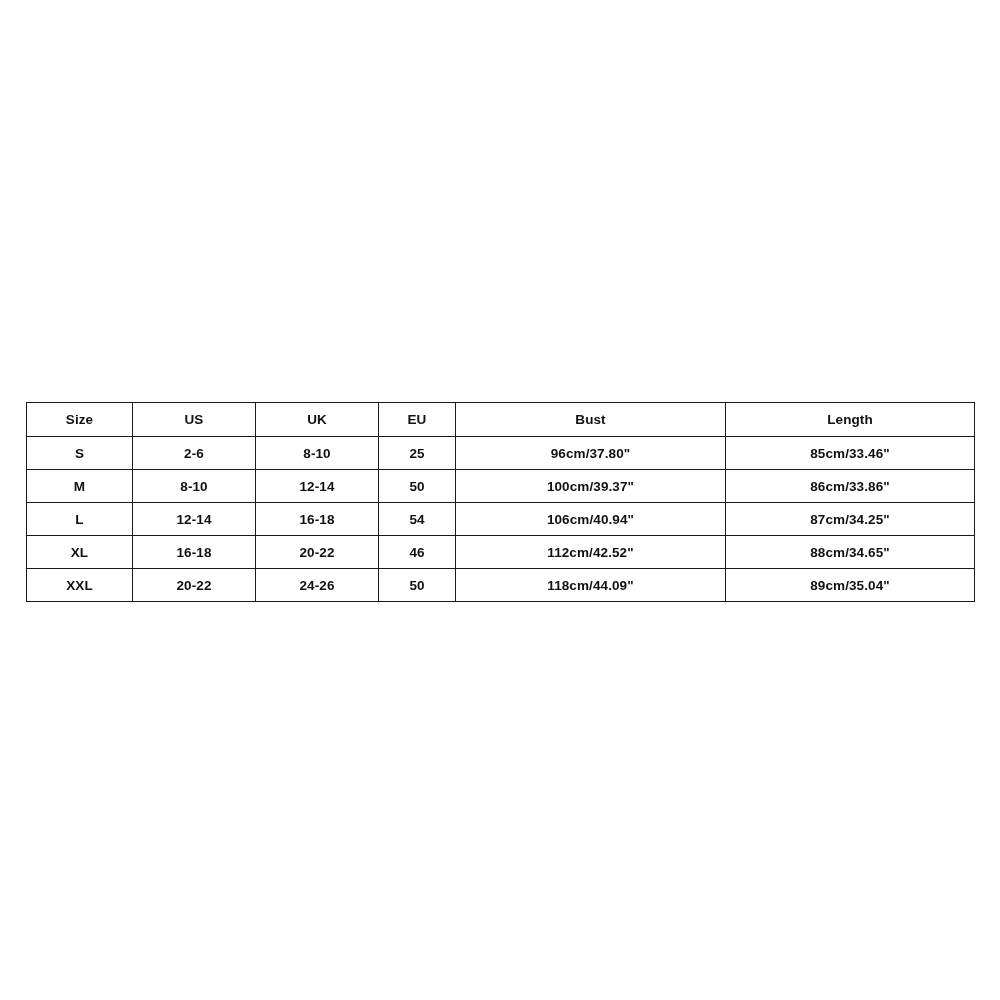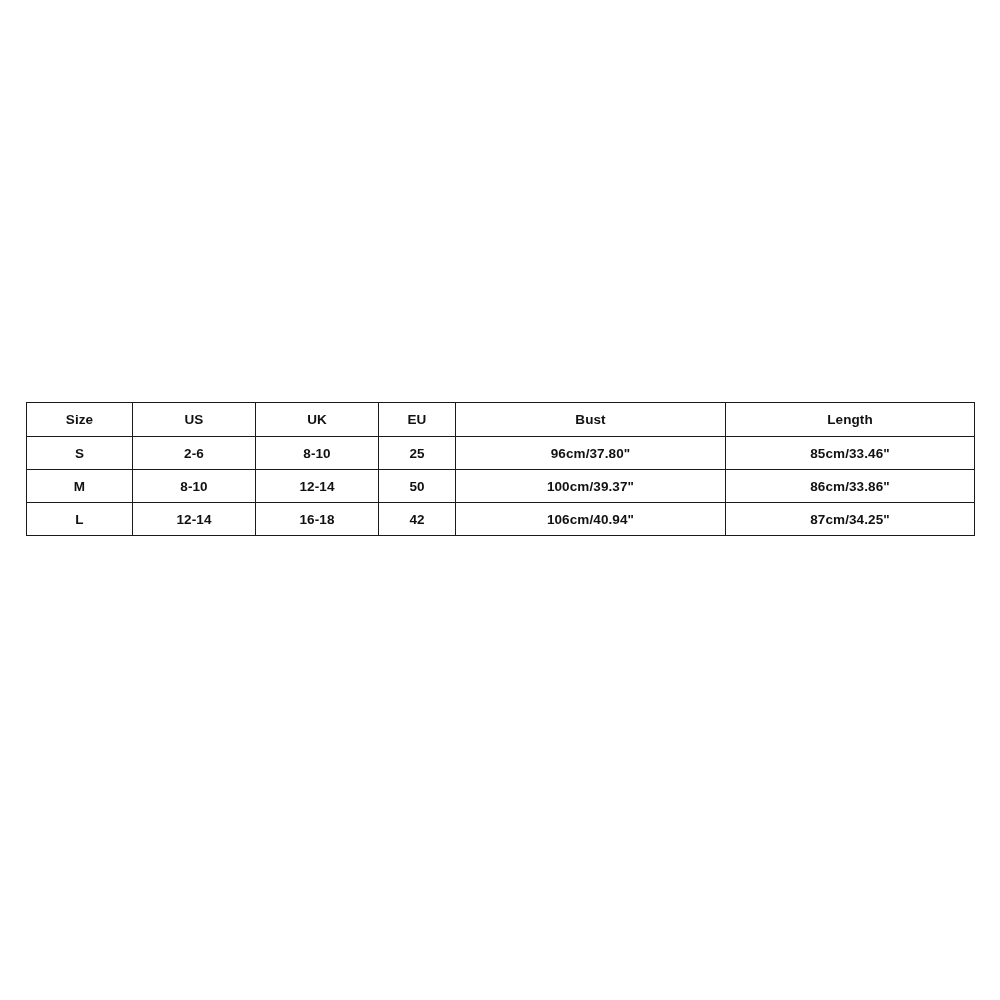--- a/index.html
+++ b/index.html
@@ -96,20 +96,36 @@
           <td>8-10</td>
           <td>12-14</td>
           <td>50</td>
           <td>100cm/39.37"</td>
           <td>86cm/33.86"</td>
         </tr>
         <tr>
           <td>L</td>
           <td>12-14</td>
           <td>16-18</td>
-          <td>42</td>
+          <td>54</td>
           <td>106cm/40.94"</td>
           <td>87cm/34.25"</td>
+        </tr>
+        <tr>
+          <td>XL</td>
+          <td>16-18</td>
+          <td>20-22</td>
+          <td>46</td>
+          <td>112cm/42.52"</td>
+          <td>88cm/34.65"</td>
+        </tr>
+        <tr>
+          <td>XXL</td>
+          <td>20-22</td>
+          <td>24-26</td>
+          <td>50</td>
+          <td>118cm/44.09"</td>
+          <td>89cm/35.04"</td>
         </tr>
       </tbody>
     </table>
   </div>
 </div>
 
 </body></html>

